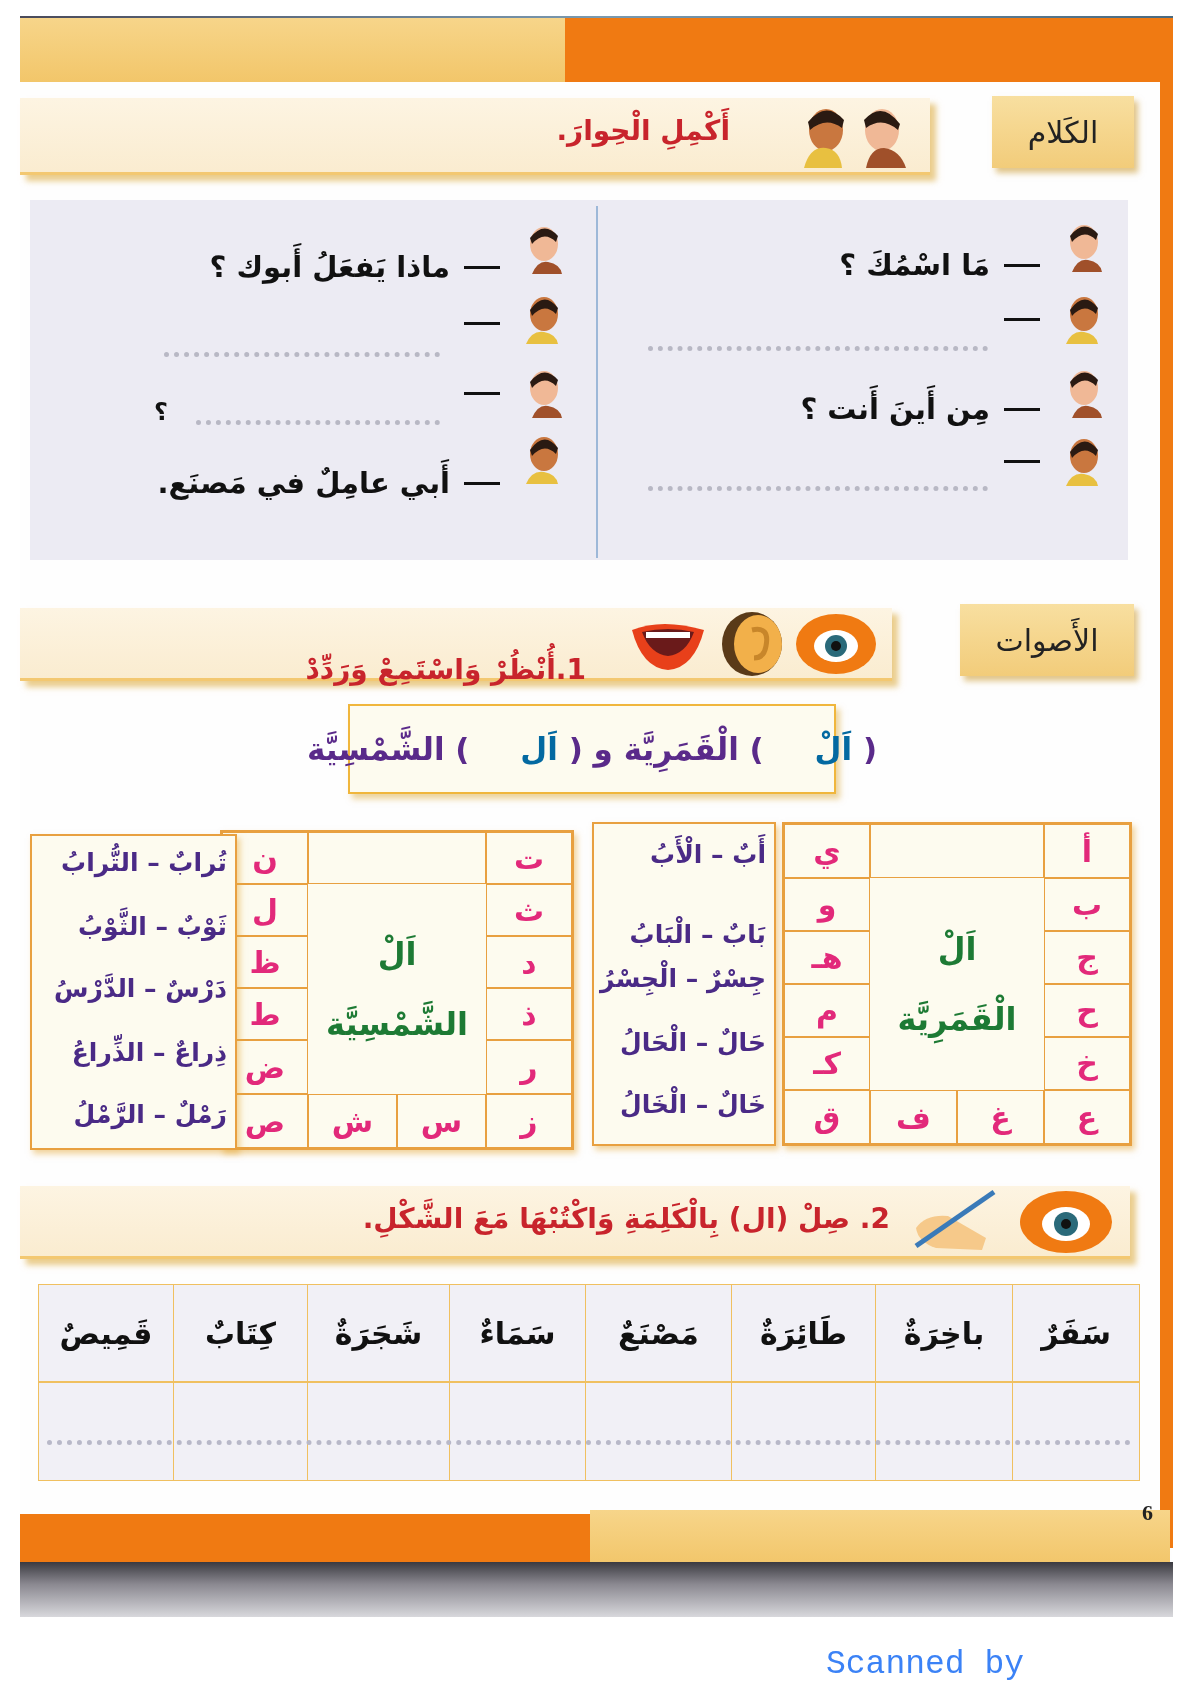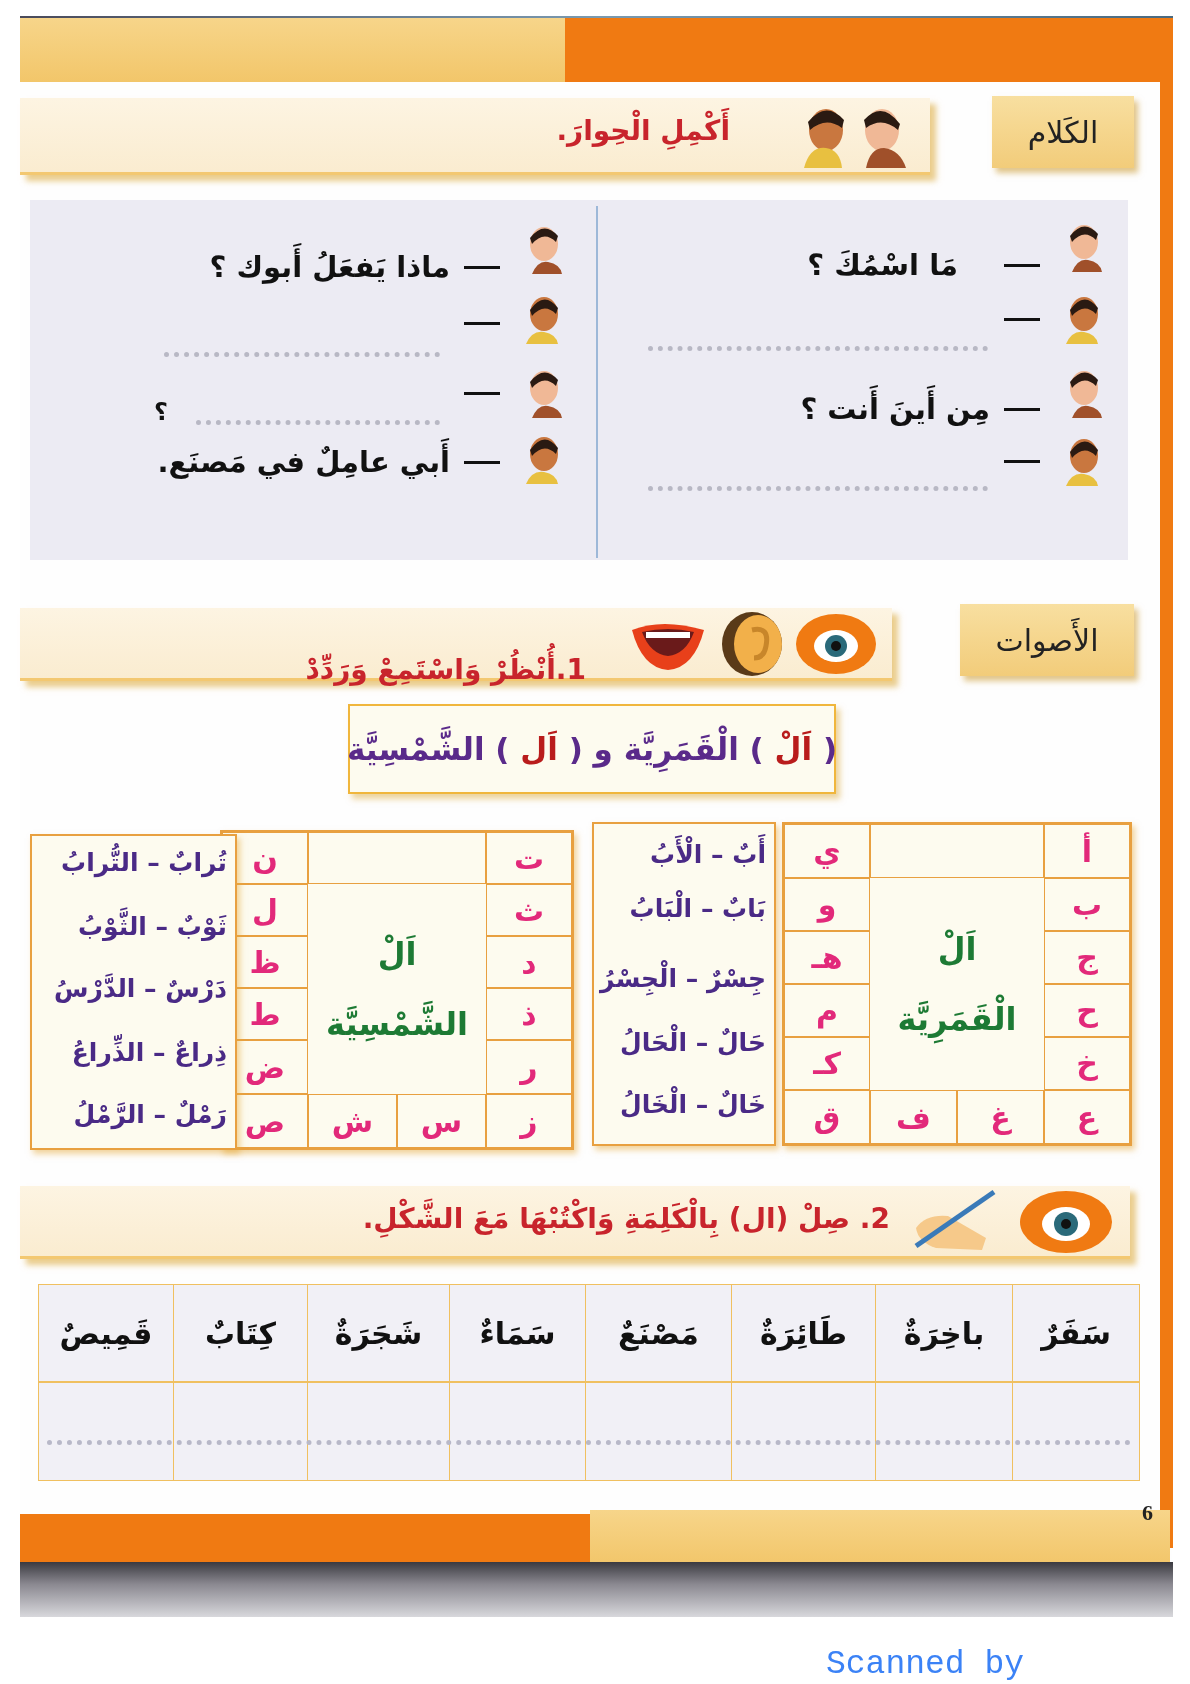--- a/index.html
+++ b/index.html
@@ -21,21 +21,21 @@
   .banner-text{position:absolute;font-size:28px;font-weight:bold;color:#c8242c;white-space:nowrap;}
 
   .dialog{position:absolute;left:30px;top:200px;width:1098px;height:360px;background:#ecebf3;}
   .dialog-divider{position:absolute;left:596px;top:206px;width:2px;height:352px;background:#9db8d8;}
   .line{position:absolute;display:flex;align-items:center;font-size:29px;font-weight:bold;color:#111;white-space:nowrap;}
   .dash{display:inline-block;width:36px;height:3px;background:#111;margin-left:14px;}
   .dots{position:absolute;height:0;border-top:5px dotted #b8b8c4;}
   .face{position:absolute;width:44px;height:54px;}
 
   .title-box{position:absolute;left:348px;top:704px;width:484px;height:86px;background:#fdfbef;border:2px solid #f0b63c;box-shadow:4px 5px 6px rgba(220,170,60,.5);display:flex;align-items:center;justify-content:center;font-size:31px;font-weight:bold;color:#5a2a8a;}
-  .red{color:#b91c1c;}
+  .red{color:#0369a1;margin-left:40px;}
 
   .grid{position:absolute;background:#fdfbef;border:2px solid #e8a040;box-shadow:3px 4px 6px rgba(230,170,60,.5);}
   .cell{position:absolute;border:1.5px solid #e8a040;box-sizing:border-box;display:flex;align-items:center;justify-content:center;font-size:30px;font-weight:bold;color:#e2297a;}
   .center-label{position:absolute;display:flex;flex-direction:column;align-items:center;justify-content:center;font-size:32px;font-weight:bold;color:#1d7a34;line-height:70px;}
   .words{position:absolute;background:#fdfbef;border:2px solid #e8a040;box-shadow:3px 4px 6px rgba(230,170,60,.5);}
   .word{position:absolute;right:8px;font-size:25px;font-weight:bold;color:#4a2a86;white-space:nowrap;direction:rtl;}
 
   .words-table{position:absolute;left:38px;top:1284px;width:1100px;height:195px;background:#f1f0f6;border:1.5px solid #f0c060;}
   .wt-cell{position:absolute;top:0;height:96px;border-left:1.5px solid #f0c060;box-sizing:border-box;display:flex;align-items:center;justify-content:center;font-size:30px;font-weight:bold;color:#111;}
   .wt-col-line{position:absolute;top:96px;height:99px;border-left:1.5px solid #f0c060;}
@@ -65,21 +65,21 @@
 <div class="section-tag ar" style="left:992px;top:96px;width:142px;height:72px;">الكَلام</div>
 
 <div class="dialog"></div>
 <div class="dialog-divider"></div>
 
 <svg class="face" style="left:1062px;top:218px;" viewBox="0 0 44 54">
     <ellipse cx="22" cy="24" rx="14" ry="17" fill="#f0b896"></ellipse>
     <path d="M8 18 Q22 0 36 16 L34 22 Q22 10 10 24Z" fill="#2a1a12"></path>
     <path d="M10 54 Q16 40 26 42 Q38 44 40 54Z" fill="#a0502a"></path>
   </svg>
-<div class="line ar" style="right:150px;top:248px;gap:32px;">
+<div class="line ar" style="right:150px;top:248px;">
     <span class="dash"></span>
     <span>مَا اسْمُكَ ؟</span>
   </div>
 
 <svg class="face" style="left:1062px;top:290px;" viewBox="0 0 44 54">
     <ellipse cx="22" cy="24" rx="14" ry="17" fill="#c9773f"></ellipse>
     <path d="M8 20 Q22 0 36 18 L34 24 Q22 12 10 26Z" fill="#2a1a12"></path>
     <path d="M4 54 Q10 40 22 42 Q34 44 36 54Z" fill="#e8c040"></path>
   </svg>
 <div class="line ar" style="right:150px;top:318px;">
@@ -136,21 +136,21 @@
     <span class="dash"></span>
   </div>
 <div class="dots" style="left:196px;top:420px;width:244px;"></div>
 <div class="line" style="left:154px;top:398px;font-size:24px;">؟</div>
 
 <svg class="face" style="left:522px;top:430px;" viewBox="0 0 44 54">
     <ellipse cx="22" cy="24" rx="14" ry="17" fill="#c9773f"></ellipse>
     <path d="M8 20 Q22 0 36 18 L34 24 Q22 12 10 26Z" fill="#2a1a12"></path>
     <path d="M4 54 Q10 40 22 42 Q34 44 36 54Z" fill="#e8c040"></path>
   </svg>
-<div class="line ar" style="right:690px;top:445px;">
+<div class="line ar" style="right:690px;top:466px;">
     <span class="dash"></span>
     <span>أَبي عامِلٌ في مَصنَع.</span>
   </div>
 
 <div class="banner" style="left:20px;top:608px;width:872px;height:70px;">
   <span class="banner-text ar" style="right:306px;top:16px;margin-top:29px;">1.أُنْظُرْ وَاسْتَمِعْ وَرَدِّدْ</span>
   <svg style="position:absolute;right:8px;top:4px;" width="290" height="64">
     <g>
         <ellipse cx="242" cy="32" rx="40" ry="30" fill="#f07a12"></ellipse>
         <ellipse cx="242" cy="34" rx="22" ry="16" fill="#fff"></ellipse>
@@ -192,21 +192,21 @@
   <div class="cell" style="left:173px;top:266px;width:87px;height:54px;">غ</div>
   <div class="cell" style="left:86px;top:266px;width:87px;height:54px;">ف</div>
   <div class="center-label ar" style="left:86px;top:54px;width:174px;height:212px;">
     <span>اَلْ</span>
     <span>الْقَمَرِيَّة</span>
   </div>
 </div>
 
 <div class="words" style="left:592px;top:822px;width:180px;height:320px;">
   <div class="word" style="top:16px;">أَبٌ – الْأَبُ</div>
-  <div class="word" style="top:70px;">بَابٌ – الْبَابُ</div>
+  <div class="word" style="top:96px;">بَابٌ – الْبَابُ</div>
   <div class="word" style="top:140px;">جِسْرٌ – الْجِسْرُ</div>
   <div class="word" style="top:204px;">حَالٌ – الْحَالُ</div>
   <div class="word" style="top:266px;">خَالٌ – الْخَالُ</div>
 </div>
 
 <div class="grid" style="left:220px;top:830px;width:350px;height:316px;">
   <div class="cell" style="left:264px;top:0;width:86px;height:52px;">ت</div>
   <div class="cell" style="left:264px;top:52px;width:86px;height:52px;">ث</div>
   <div class="cell" style="left:264px;top:104px;width:86px;height:52px;">د</div>
   <div class="cell" style="left:264px;top:156px;width:86px;height:52px;">ذ</div>

